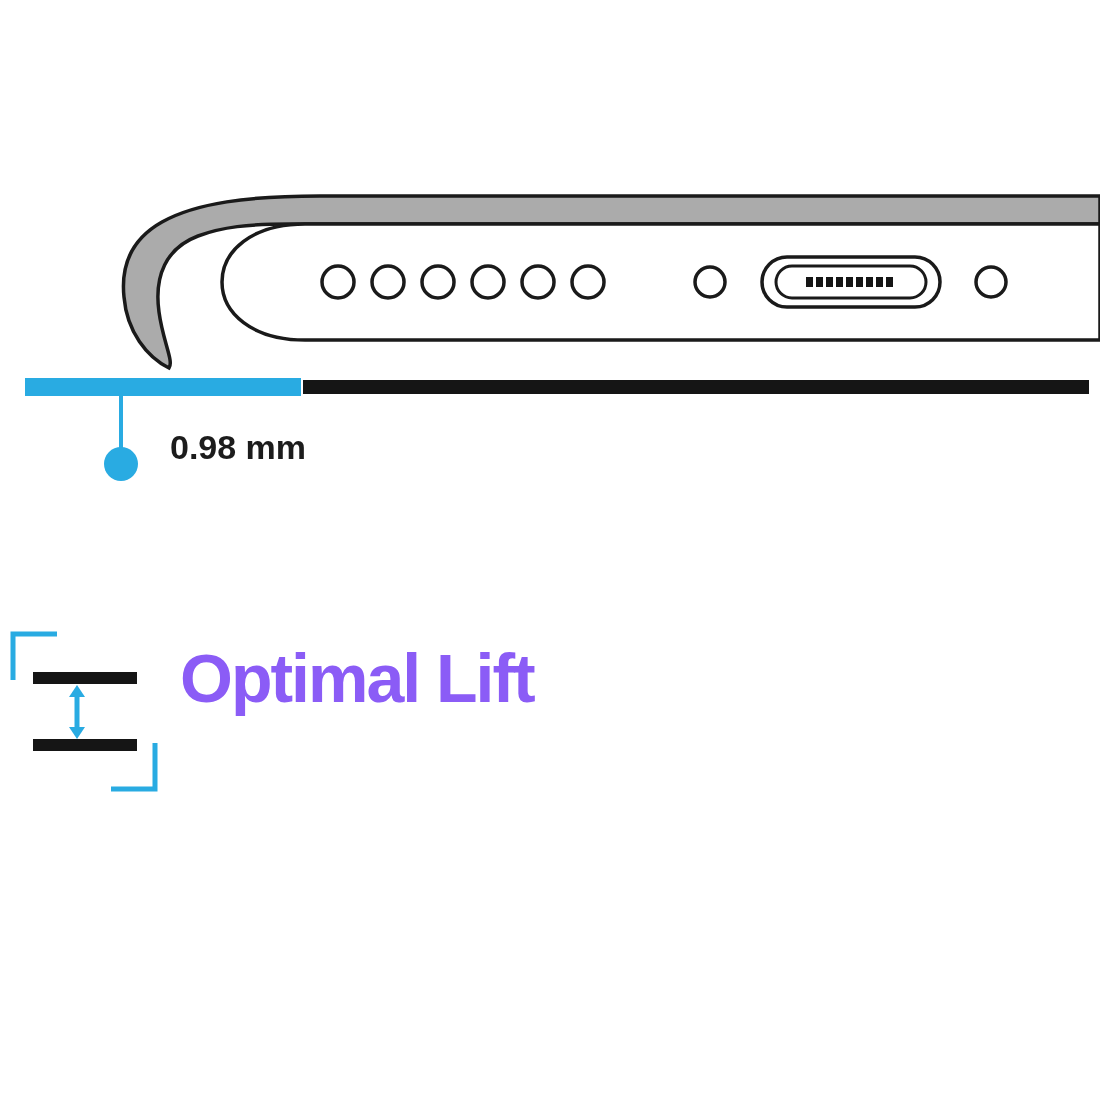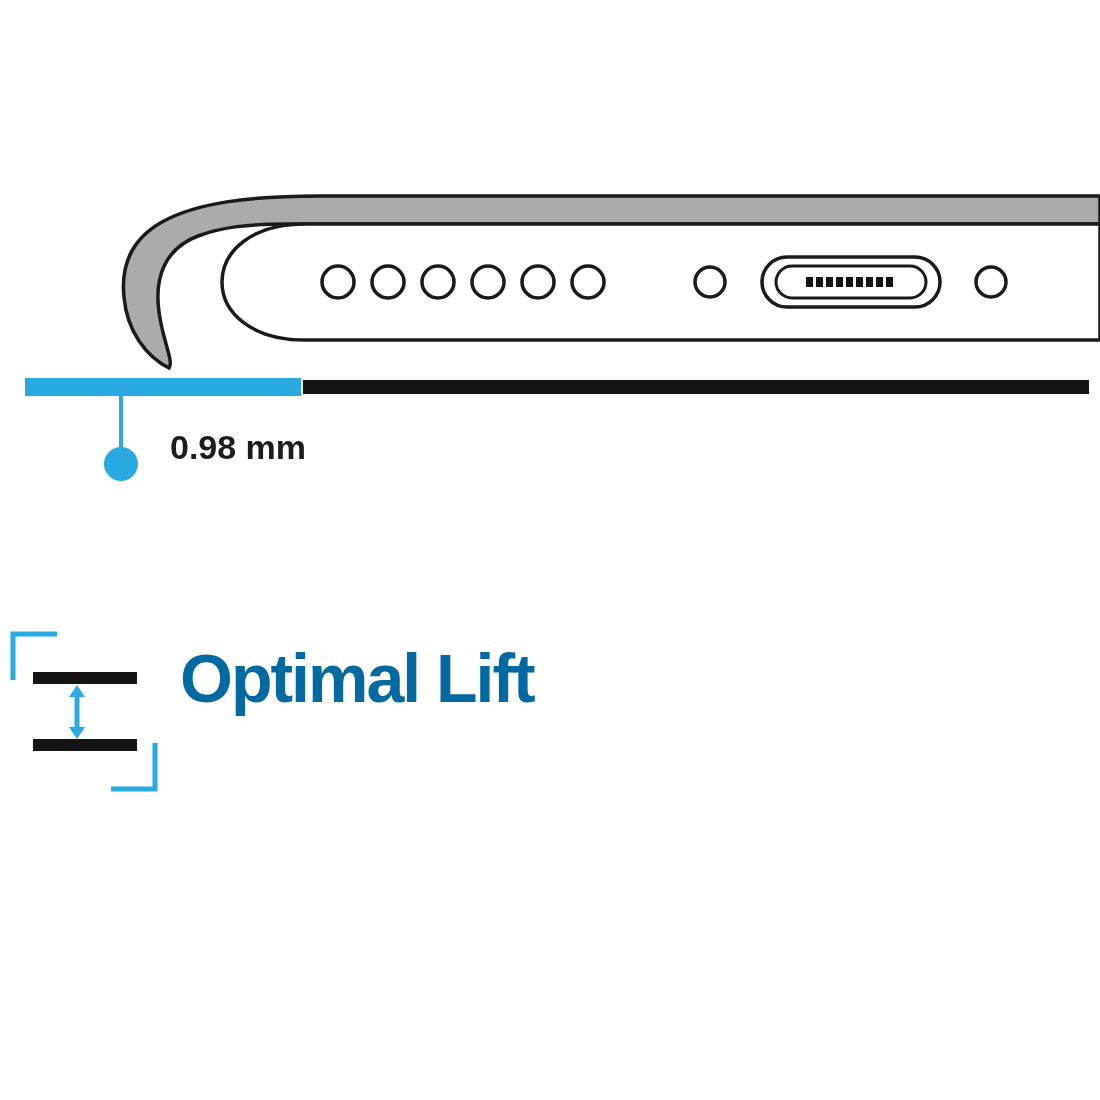--- a/index.html
+++ b/index.html
@@ -7,21 +7,21 @@
     position:relative;width:1100px;height:828px;background:#ffffff;
     overflow:hidden;font-family:"Liberation Sans",sans-serif;
   }
   .abs{position:absolute;}
   #illustration-svg{left:0;top:0;}
   #measurement-label{
     left:170px;top:430px;font-size:34px;font-weight:bold;color:#1c1c1c;
     line-height:1;
   }
   #feature-title{
-    left:180px;top:644px;font-size:68px;font-weight:bold;color:#0369a1;
+    left:180px;top:644px;font-size:68px;font-weight:bold;color:#8b5cf6;
     letter-spacing:-2px;line-height:1;
   }
   #feature-subtitle{
     left:182px;top:728px;font-size:40px;font-weight:600;color:#262626;
     letter-spacing:-0.5px;line-height:1;
   }
   .accent-fill{fill:var(--accent,#29ABE2);}
   .accent-stroke{stroke:var(--accent,#29ABE2);}
   .dark-fill{fill:var(--bar_black,#151515);}
   .case-fill{fill:var(--case_gray,#ABABAB);}

